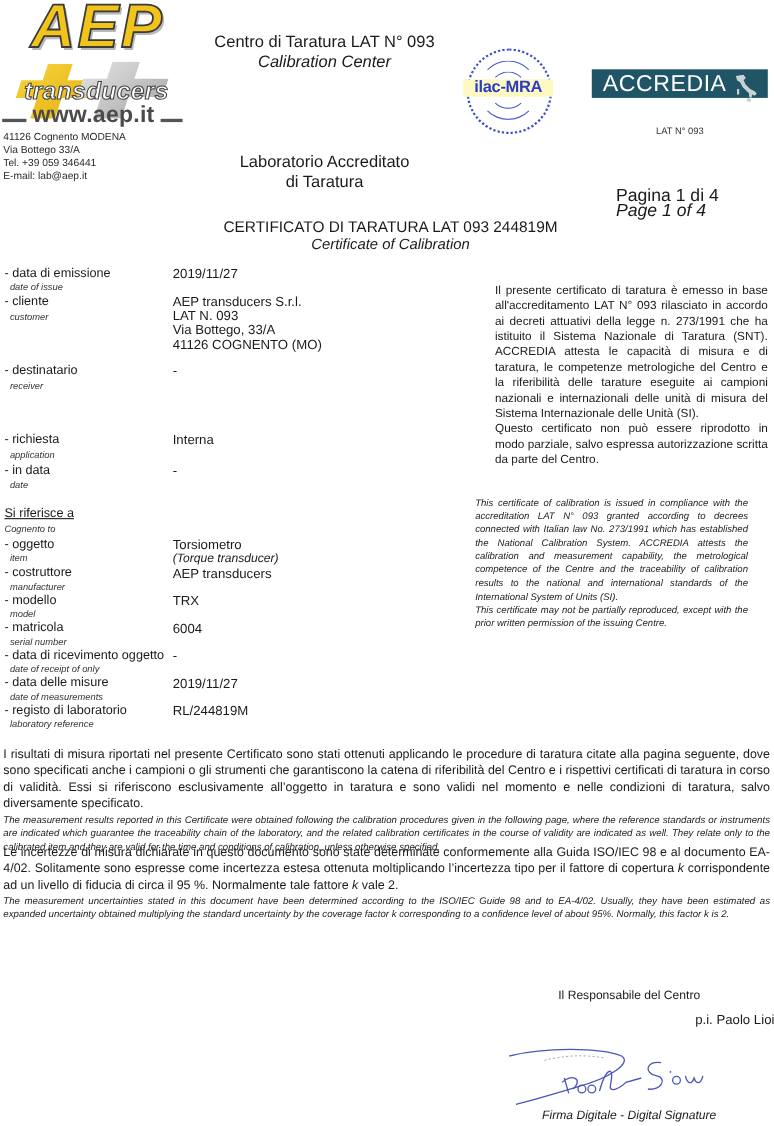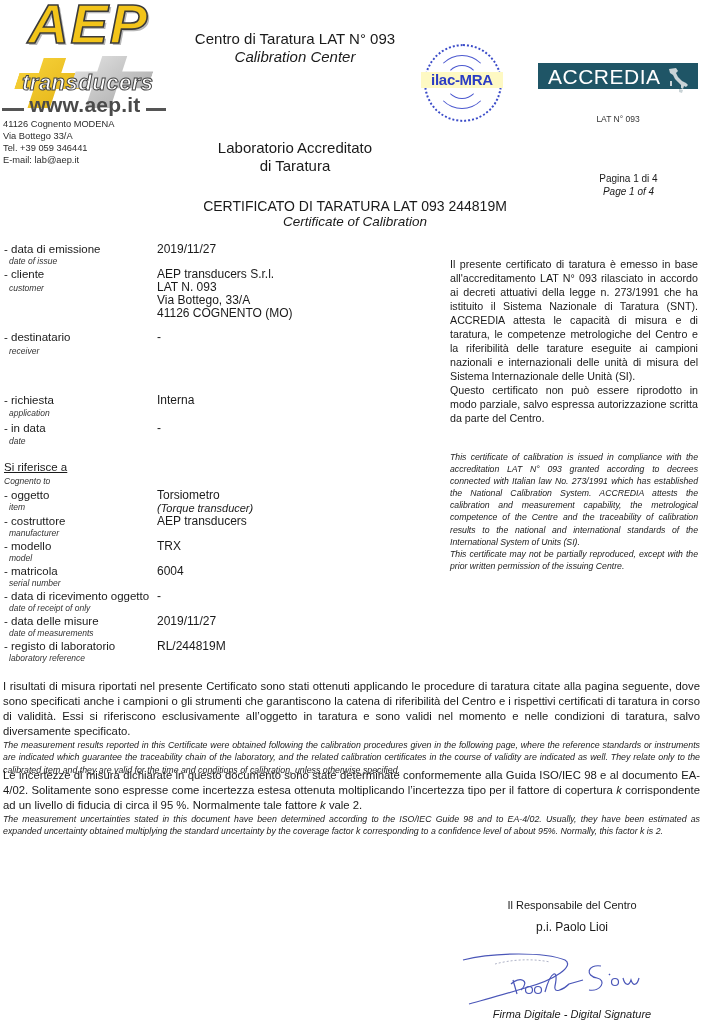--- a/index.html
+++ b/index.html
@@ -68,54 +68,54 @@
     color: #fff;
   }
   .accredia-name { left: 10px; top: 2px; font-size: 21px; letter-spacing: 0.5px; line-height: 24px; }
   .accredia-sub { left: 10px; top: 26px; font-size: 5px; letter-spacing: 0.2px; line-height: 6px; }
   .accredia-italy {
     left: 128px; top: 4px; width: 26px; height: 28px;
   }
   .lat-small { left: 538px; top: 114px; width: 160px; text-align: center; font-size: 8.5px; color: #333; }
 
   
-  .page-num { left: 560px; top: 172px; width: 137px; text-align: center; font-size: 10px; line-height: 13px; }
+  .page-num { left: 560px; top: 172px; width: 137px; text-align: left; font-size: 16px; line-height: 13px; }
   .page-num .it { font-style: italic; }
 
   
   .cert-title { left: 180px; top: 199px; width: 350px; text-align: center; font-size: 14px; line-height: 15px; }
   .cert-title .it { font-style: italic; font-size: 13.5px; }
 
   
   .fields { left: 4px; top: 243px; width: 320px; }
   .field { position: absolute; left: 0; width: 330px; }
   .f-label { position: absolute; left: 0; font-size: 11.5px; line-height: 13px; white-space: nowrap; }
   .f-sub { position: absolute; left: 5px; top: 13px; font-size: 8.5px; font-style: italic; color: #333; line-height: 10px; white-space: nowrap; }
   .f-value { position: absolute; left: 153px; font-size: 12px; line-height: 13px; white-space: nowrap; }
   .f-value .line { display: block; }
   .f-value .sub-it { font-style: italic; font-size: 11px; }
   .section-head { position: absolute; left: 0; font-size: 11.5px; text-decoration: underline; }
   .section-sub { position: absolute; left: 0; font-size: 8.5px; font-style: italic; color: #333; }
 
   
   .right-it { left: 450px; top: 257px; width: 248px; font-size: 10.7px; line-height: 14px; text-align: justify; }
   .right-it p { margin: 0; }
-  .right-en { left: 450px; top: 451px; width: 248px; font-size: 8.7px; line-height: 12.1px; text-align: justify; font-style: italic; color: #222; }
+  .right-en { left: 432px; top: 451px; width: 248px; font-size: 8.7px; line-height: 12.1px; text-align: justify; font-style: italic; color: #222; }
   .right-en p { margin: 0; }
 
   
   .bottom1 { left: 3px; top: 679px; width: 697px; text-align: justify; }
   .bottom2 { left: 3px; top: 768px; width: 697px; text-align: justify; }
   .p-it { font-size: 11.3px; line-height: 15px; margin: 0; }
   .p-en { font-size: 8.8px; line-height: 12.3px; margin: 0; font-style: italic; color: #222; }
 
   
   .sig { left: 440px; top: 898px; width: 264px; text-align: center; }
   .sig-role { font-size: 11px; line-height: 14px; }
-  .sig-name { font-size: 12px; line-height: 14px; margin-top: 8px; }
+  .sig-name { font-size: 12px; line-height: 14px; margin-top: 8px; text-align: right; }
   .sig-svg { left: 455px; top: 950px; width: 200px; height: 56px; }
   .sig-foot { left: 440px; top: 1008px; width: 264px; text-align: center; font-size: 11px; font-style: italic; }
 </style>
 </head>
 <body>
 
 <div class="abs logo">
   <div class="abs logo-plus-yellow"></div>
   <div class="abs logo-plus-grey"></div>
   <div class="abs logo-aep">AEP</div>

